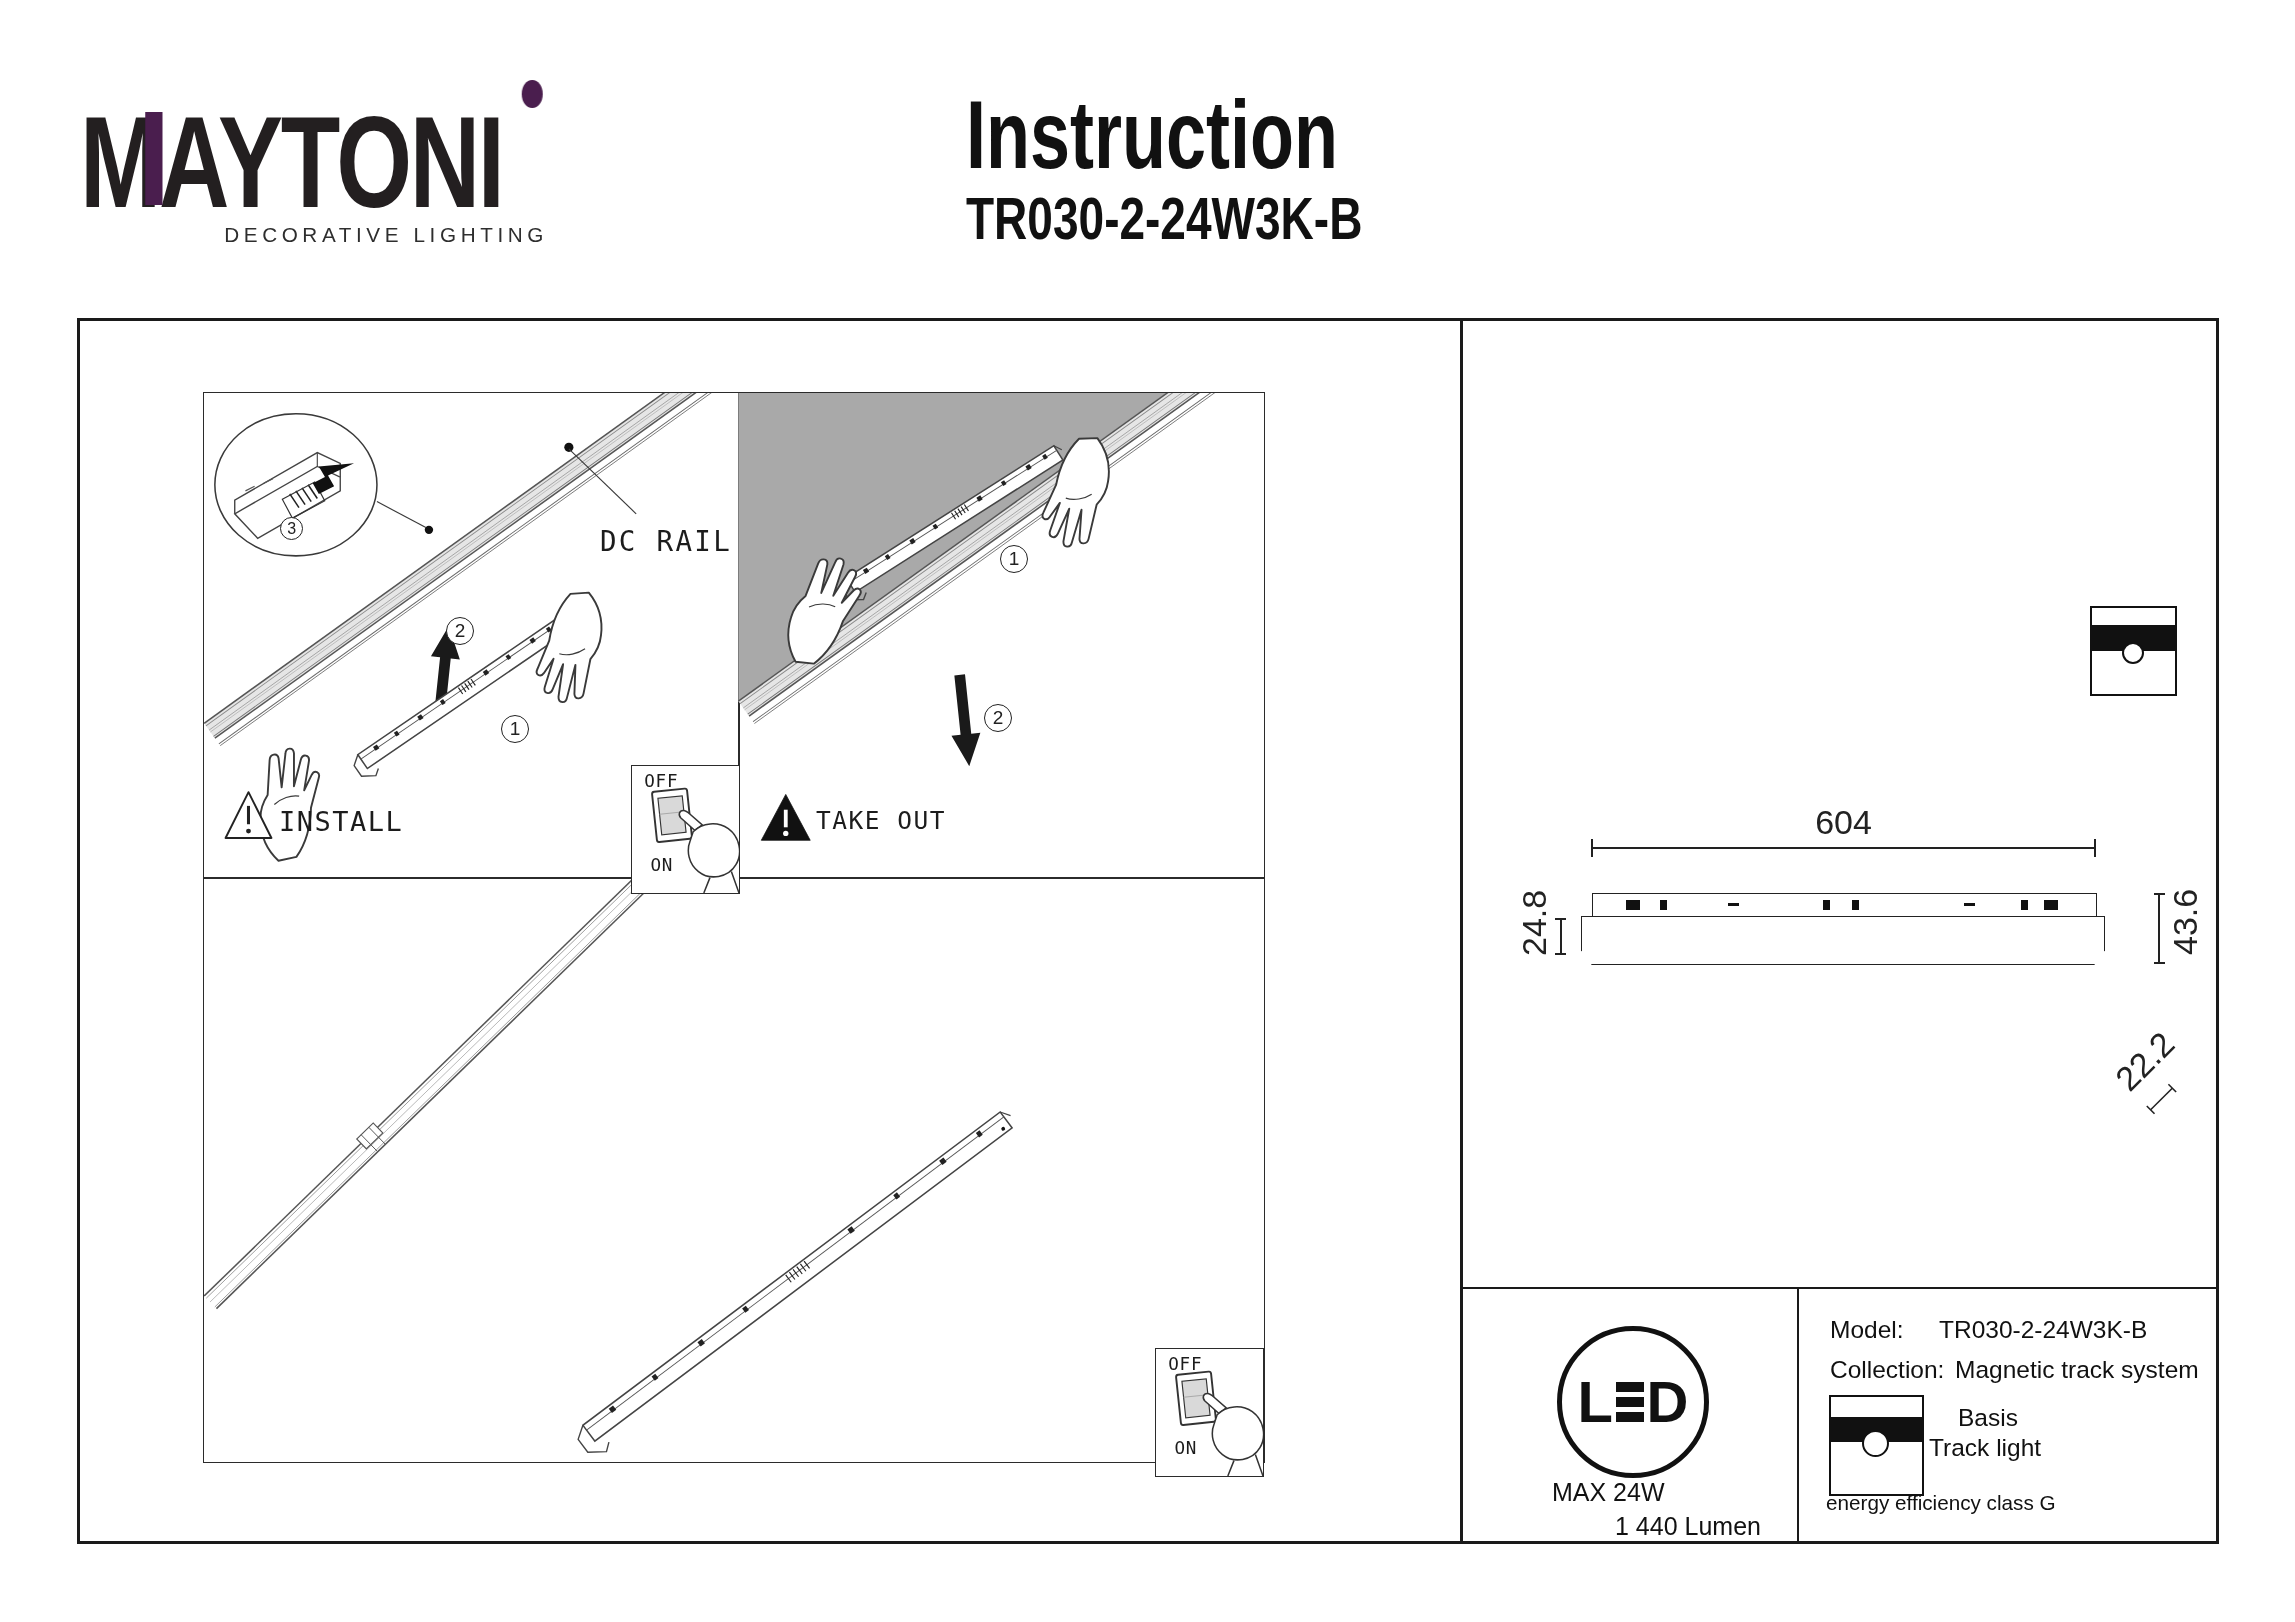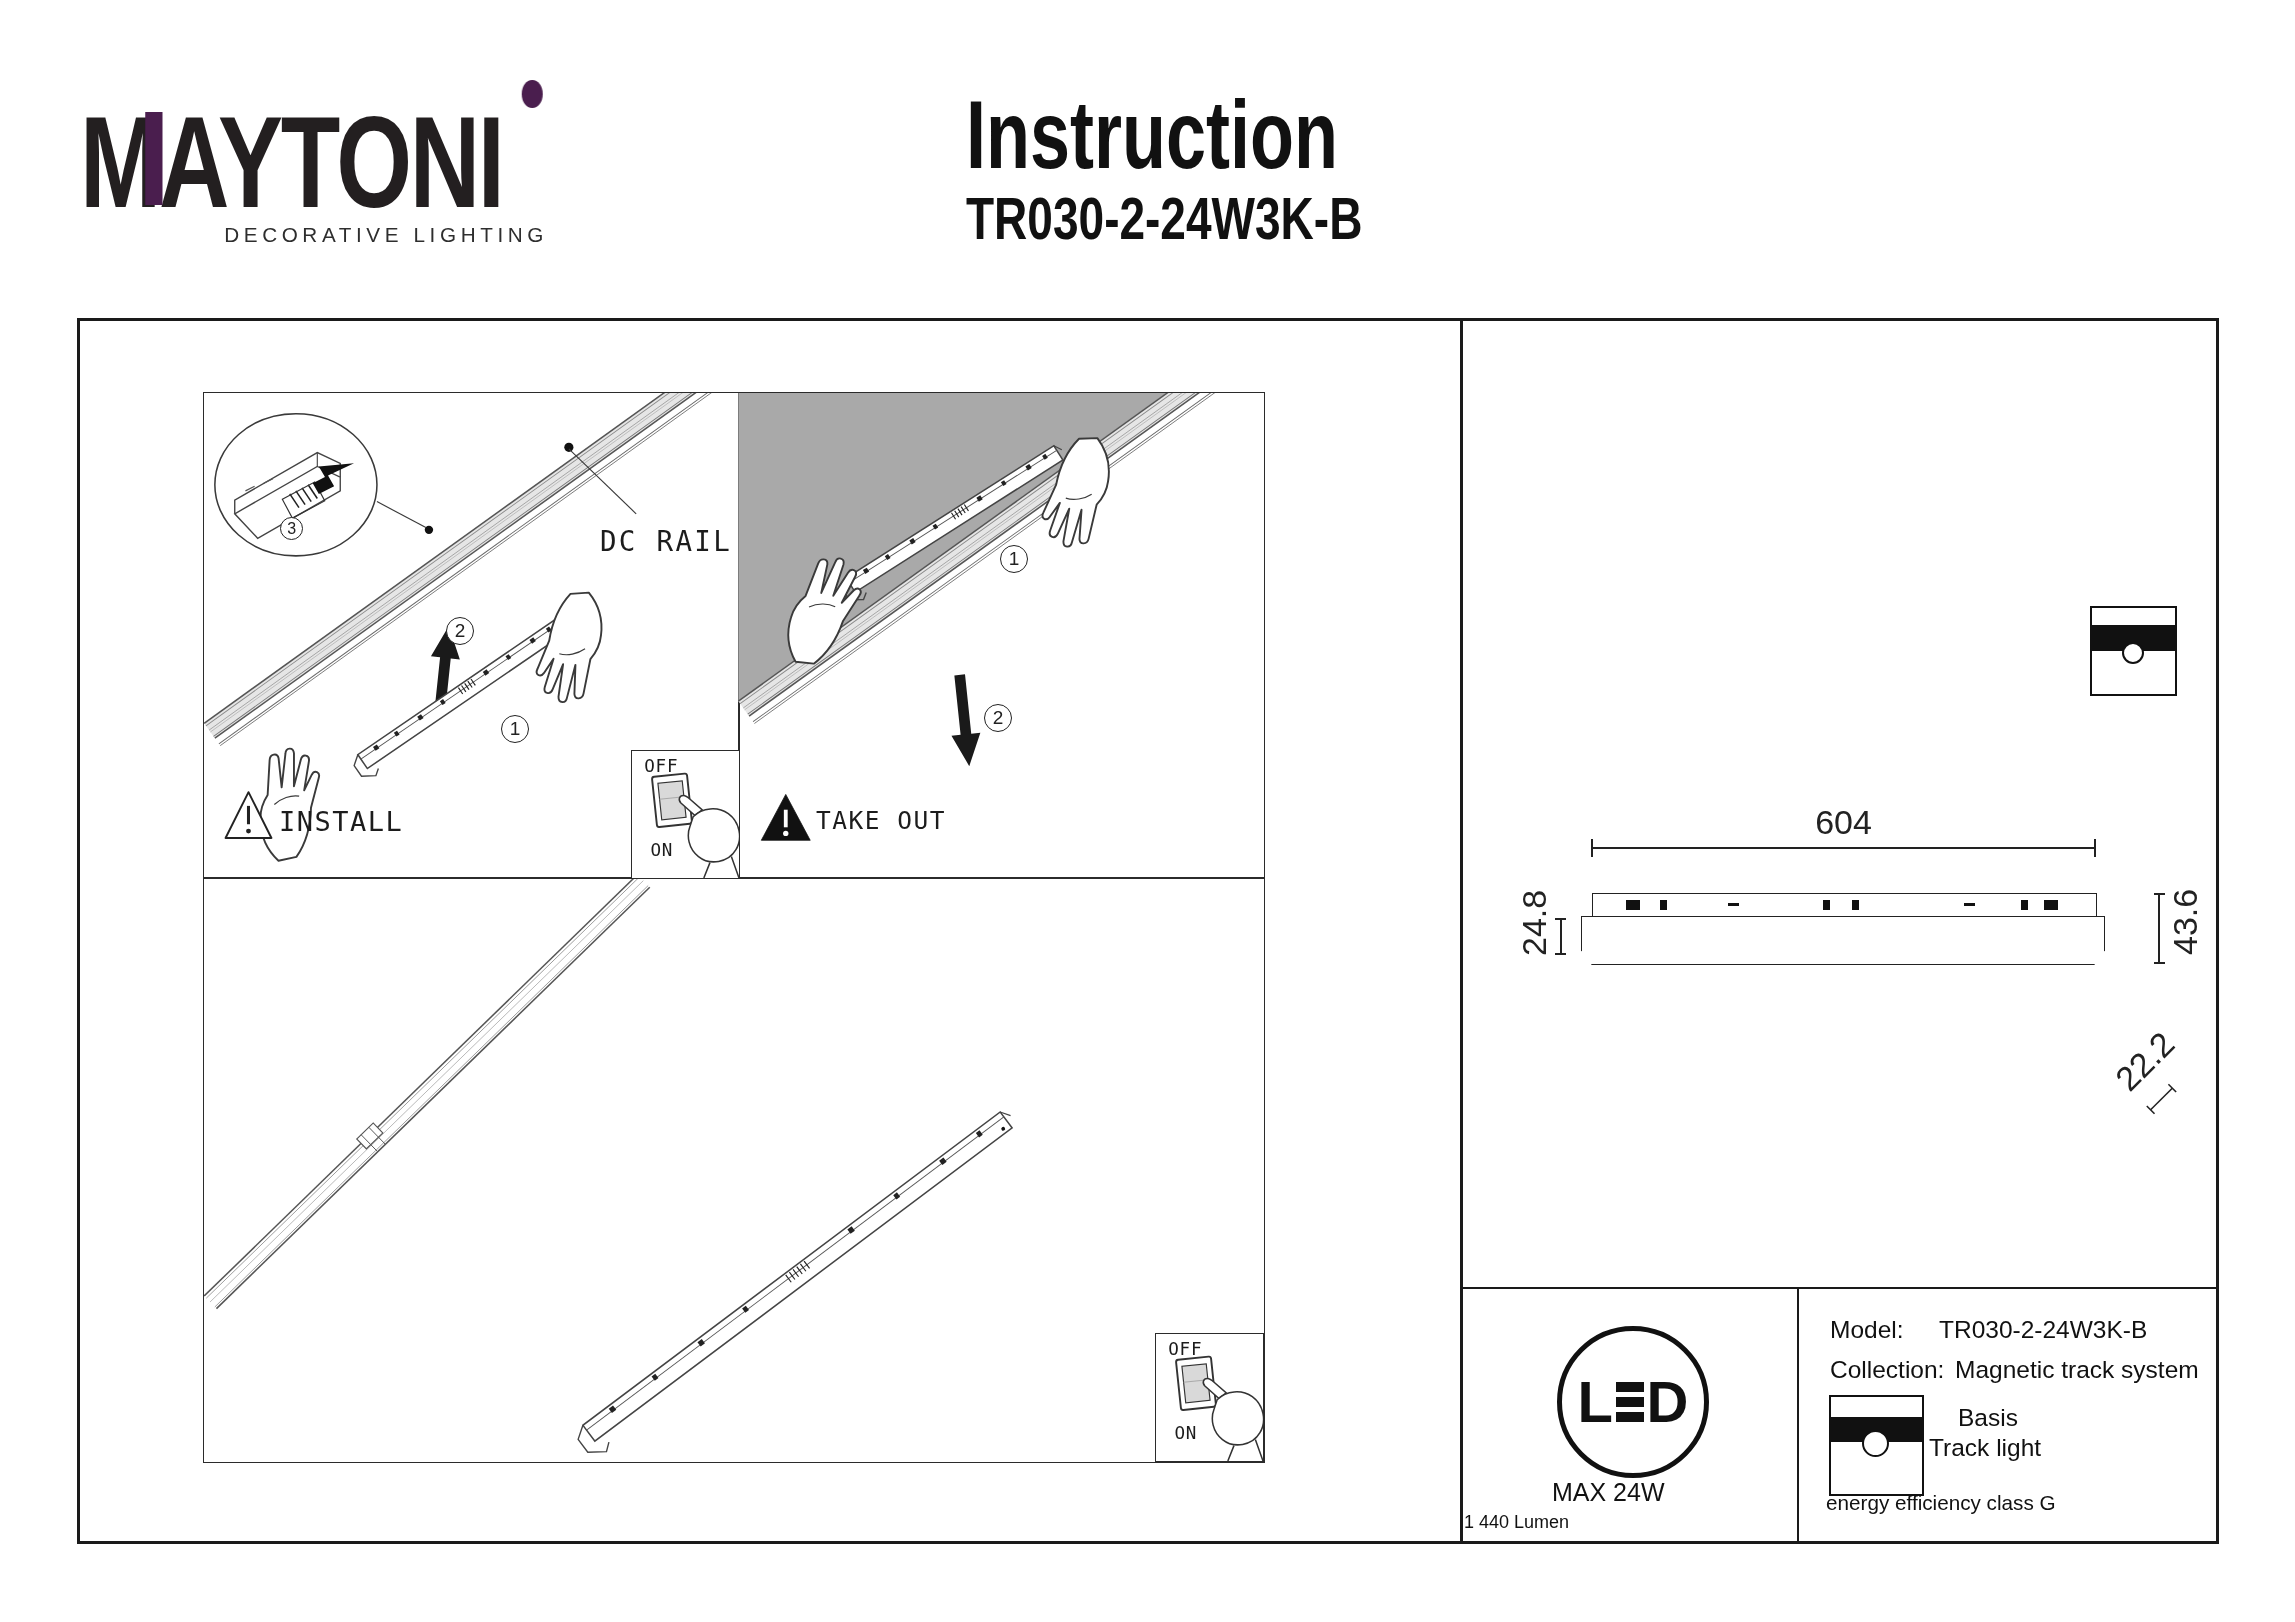--- a/index.html
+++ b/index.html
@@ -32,21 +32,21 @@
   .panel-svg{position:absolute;}
   .tech{font-family:"DejaVu Sans Mono",monospace;color:#1c1c1c;}
   .lbl-dcrail{position:absolute;left:396px;top:132px;font-size:27.5px;letter-spacing:2.3px;}
   .lbl-install{position:absolute;left:75px;top:413px;font-size:27px;letter-spacing:1.5px;}
   .lbl-takeout{position:absolute;left:612px;top:413px;font-size:24.5px;letter-spacing:1.5px;}
   .circ-num{position:absolute;width:26px;height:26px;border:1.9px solid #222;border-radius:50%;
             text-align:center;line-height:26px;font-size:19px;color:#222;background:#fff;}
   .circ-num.small{width:21.4px;height:21.4px;line-height:21.4px;font-size:16px;}
 
   
-  .switch-box{position:absolute;width:107px;height:127px;border:1.5px solid #2b2b2b;background:#fff;}
+  .switch-box{position:absolute;width:107px;height:127px;border:1.5px solid #2b2b2b;background:#fff;margin-top:15px;}
   .sw-off{position:absolute;left:12.2px;top:4.6px;font-size:17.6px;letter-spacing:0.8px;}
   .sw-on{position:absolute;left:18.4px;top:89px;font-size:17.6px;letter-spacing:0.8px;}
   .switch-box svg{position:absolute;left:0;top:0;}
 
   
   .dim-num{position:absolute;font-size:34px;color:#222;text-align:center;}
   .rot90{transform:rotate(-90deg);}
   .rot45{transform:rotate(-45deg);}
   .dim-line{position:absolute;background:#222;}
   .bar-strip{position:absolute;left:1512px;top:572px;width:503px;height:23px;border:1.5px solid #222;background:#fff;}
@@ -350,21 +350,21 @@
     <div class="led-circle">
       <span class="led-letter">L</span>
       <span class="led-bars">
           <span></span>
           <span></span>
           <span></span>
         </span>
       <span class="led-letter">D</span>
     </div>
     <div class="spec-label center-txt" style="left:1472px;top:1157px;width:153px;font-size:25px">MAX 24W</div>
-    <div class="spec-label center-txt" style="left:1384px;top:1191px;width:184px;font-size:18px">1 440 Lumen</div>
+    <div class="spec-label center-txt" style="left:1535px;top:1191px;width:184px;font-size:25px">1 440 Lumen</div>
 
     <div class="spec-label" style="left:1750px;top:995px">Model:</div>
     <div class="spec-value" style="left:1859px;top:995px">TR030-2-24W3K-B</div>
     <div class="spec-label" style="left:1750px;top:1035px">Collection:</div>
     <div class="spec-value" style="left:1875px;top:1035px">Magnetic track system</div>
 
     <div class="endview" style="left:1749px;top:1074px;width:91px;height:97px">
       <div class="band" style="top:20px;height:24.5px"></div>
       <div class="knob" style="left:31px;top:33px;width:23px;height:23px"></div>
     </div>

